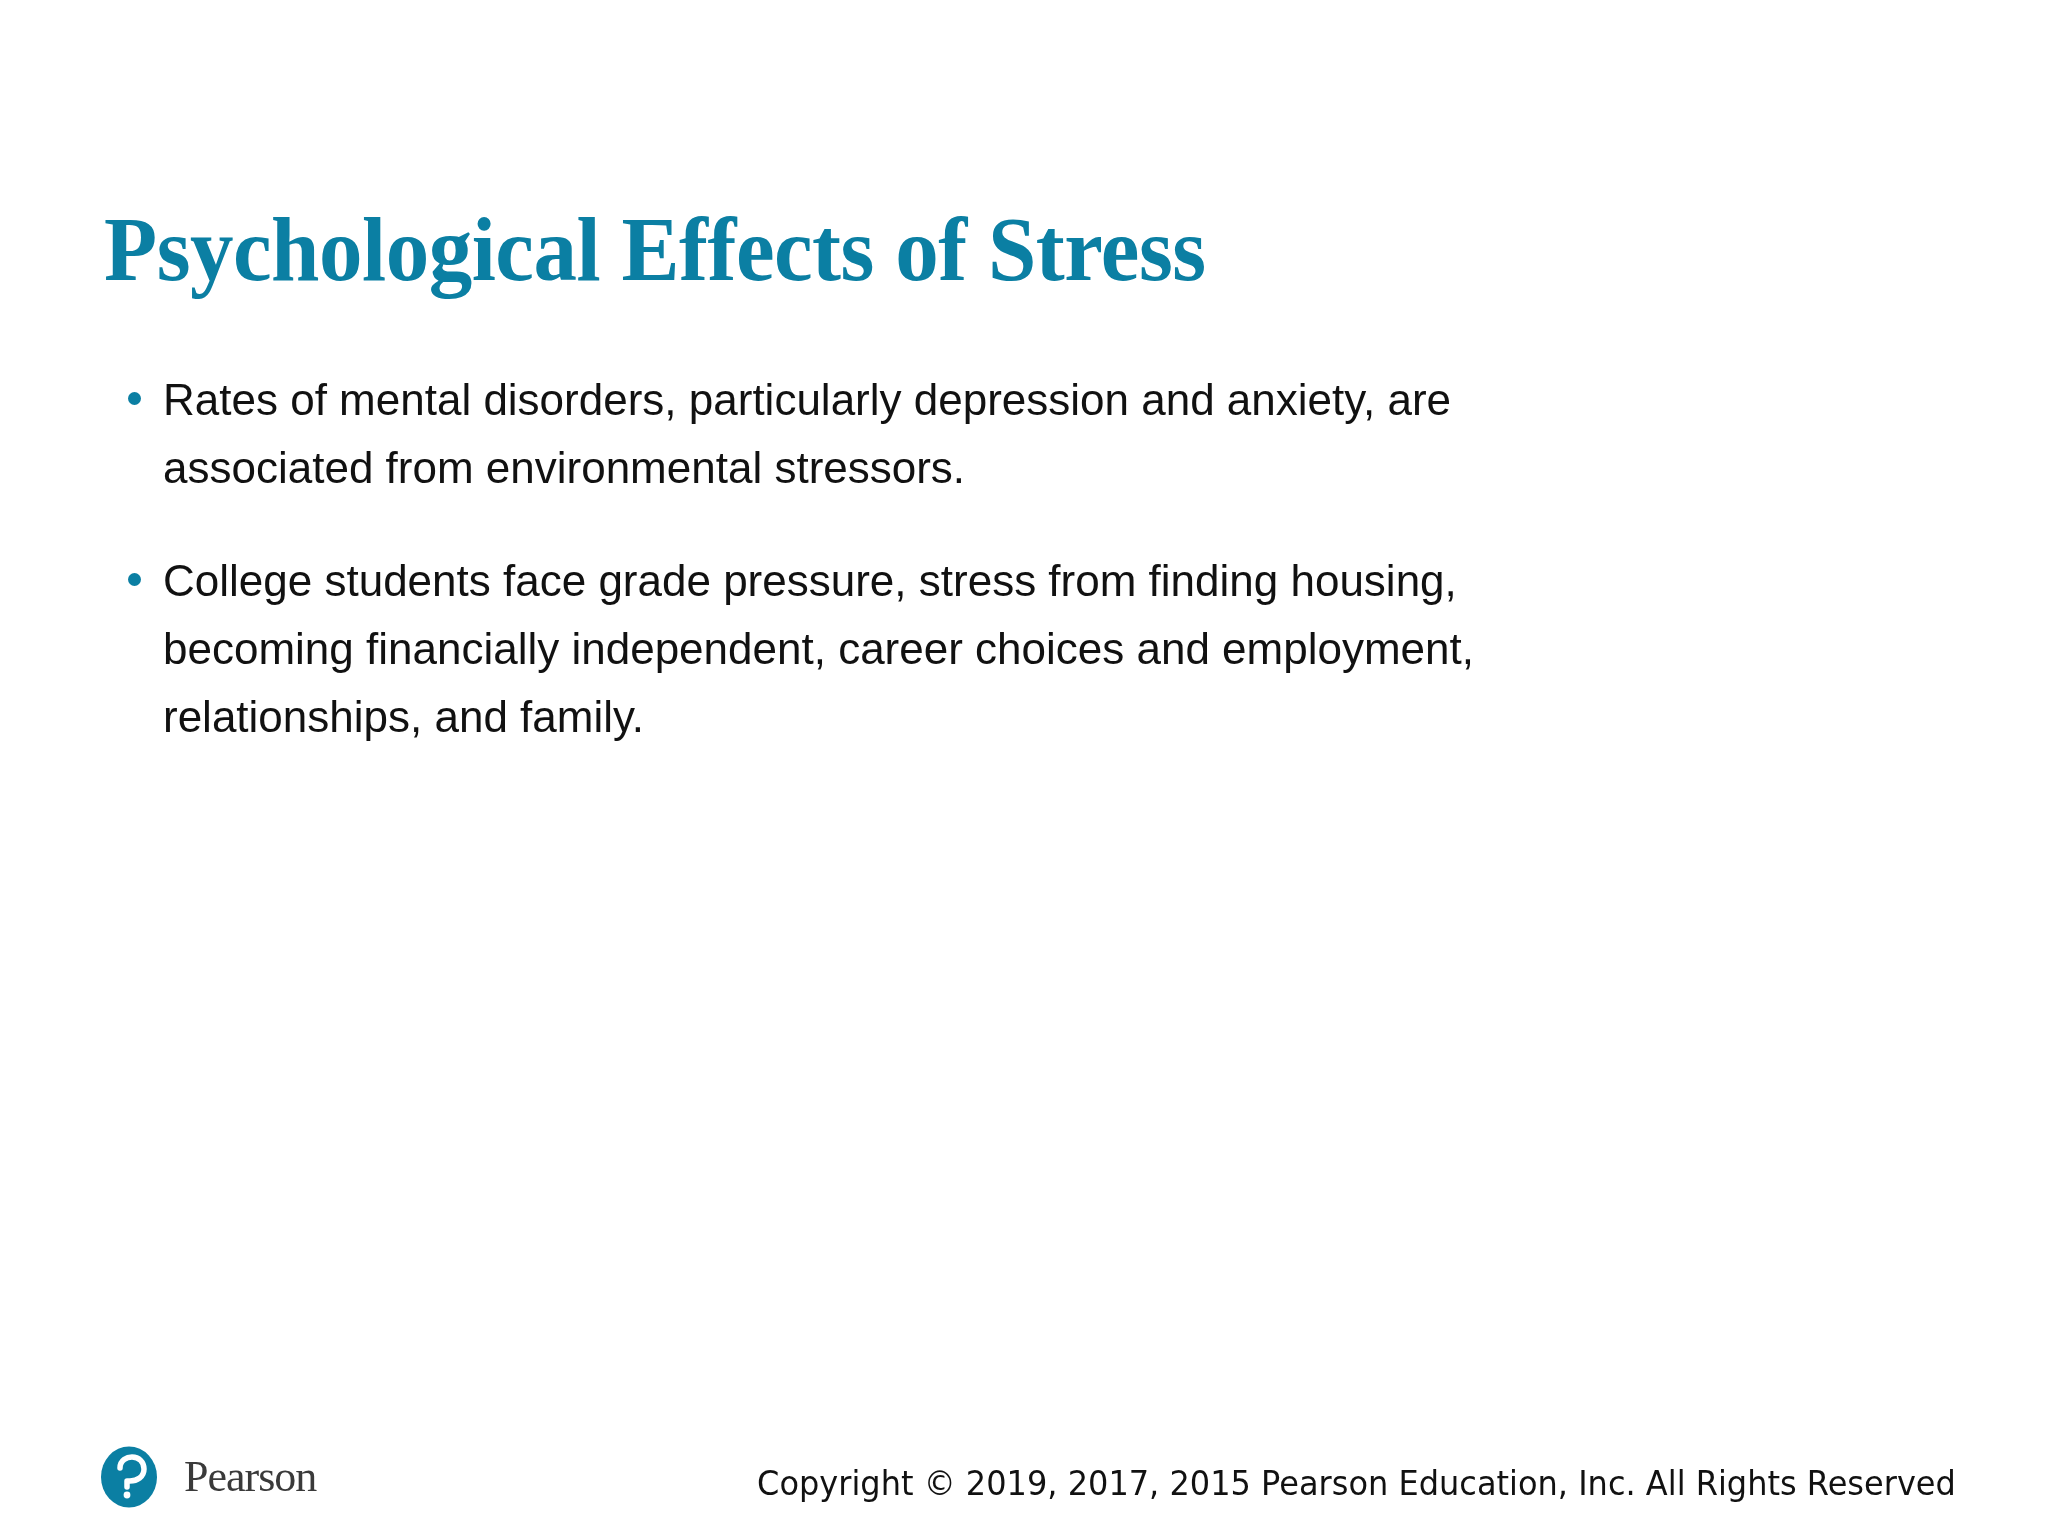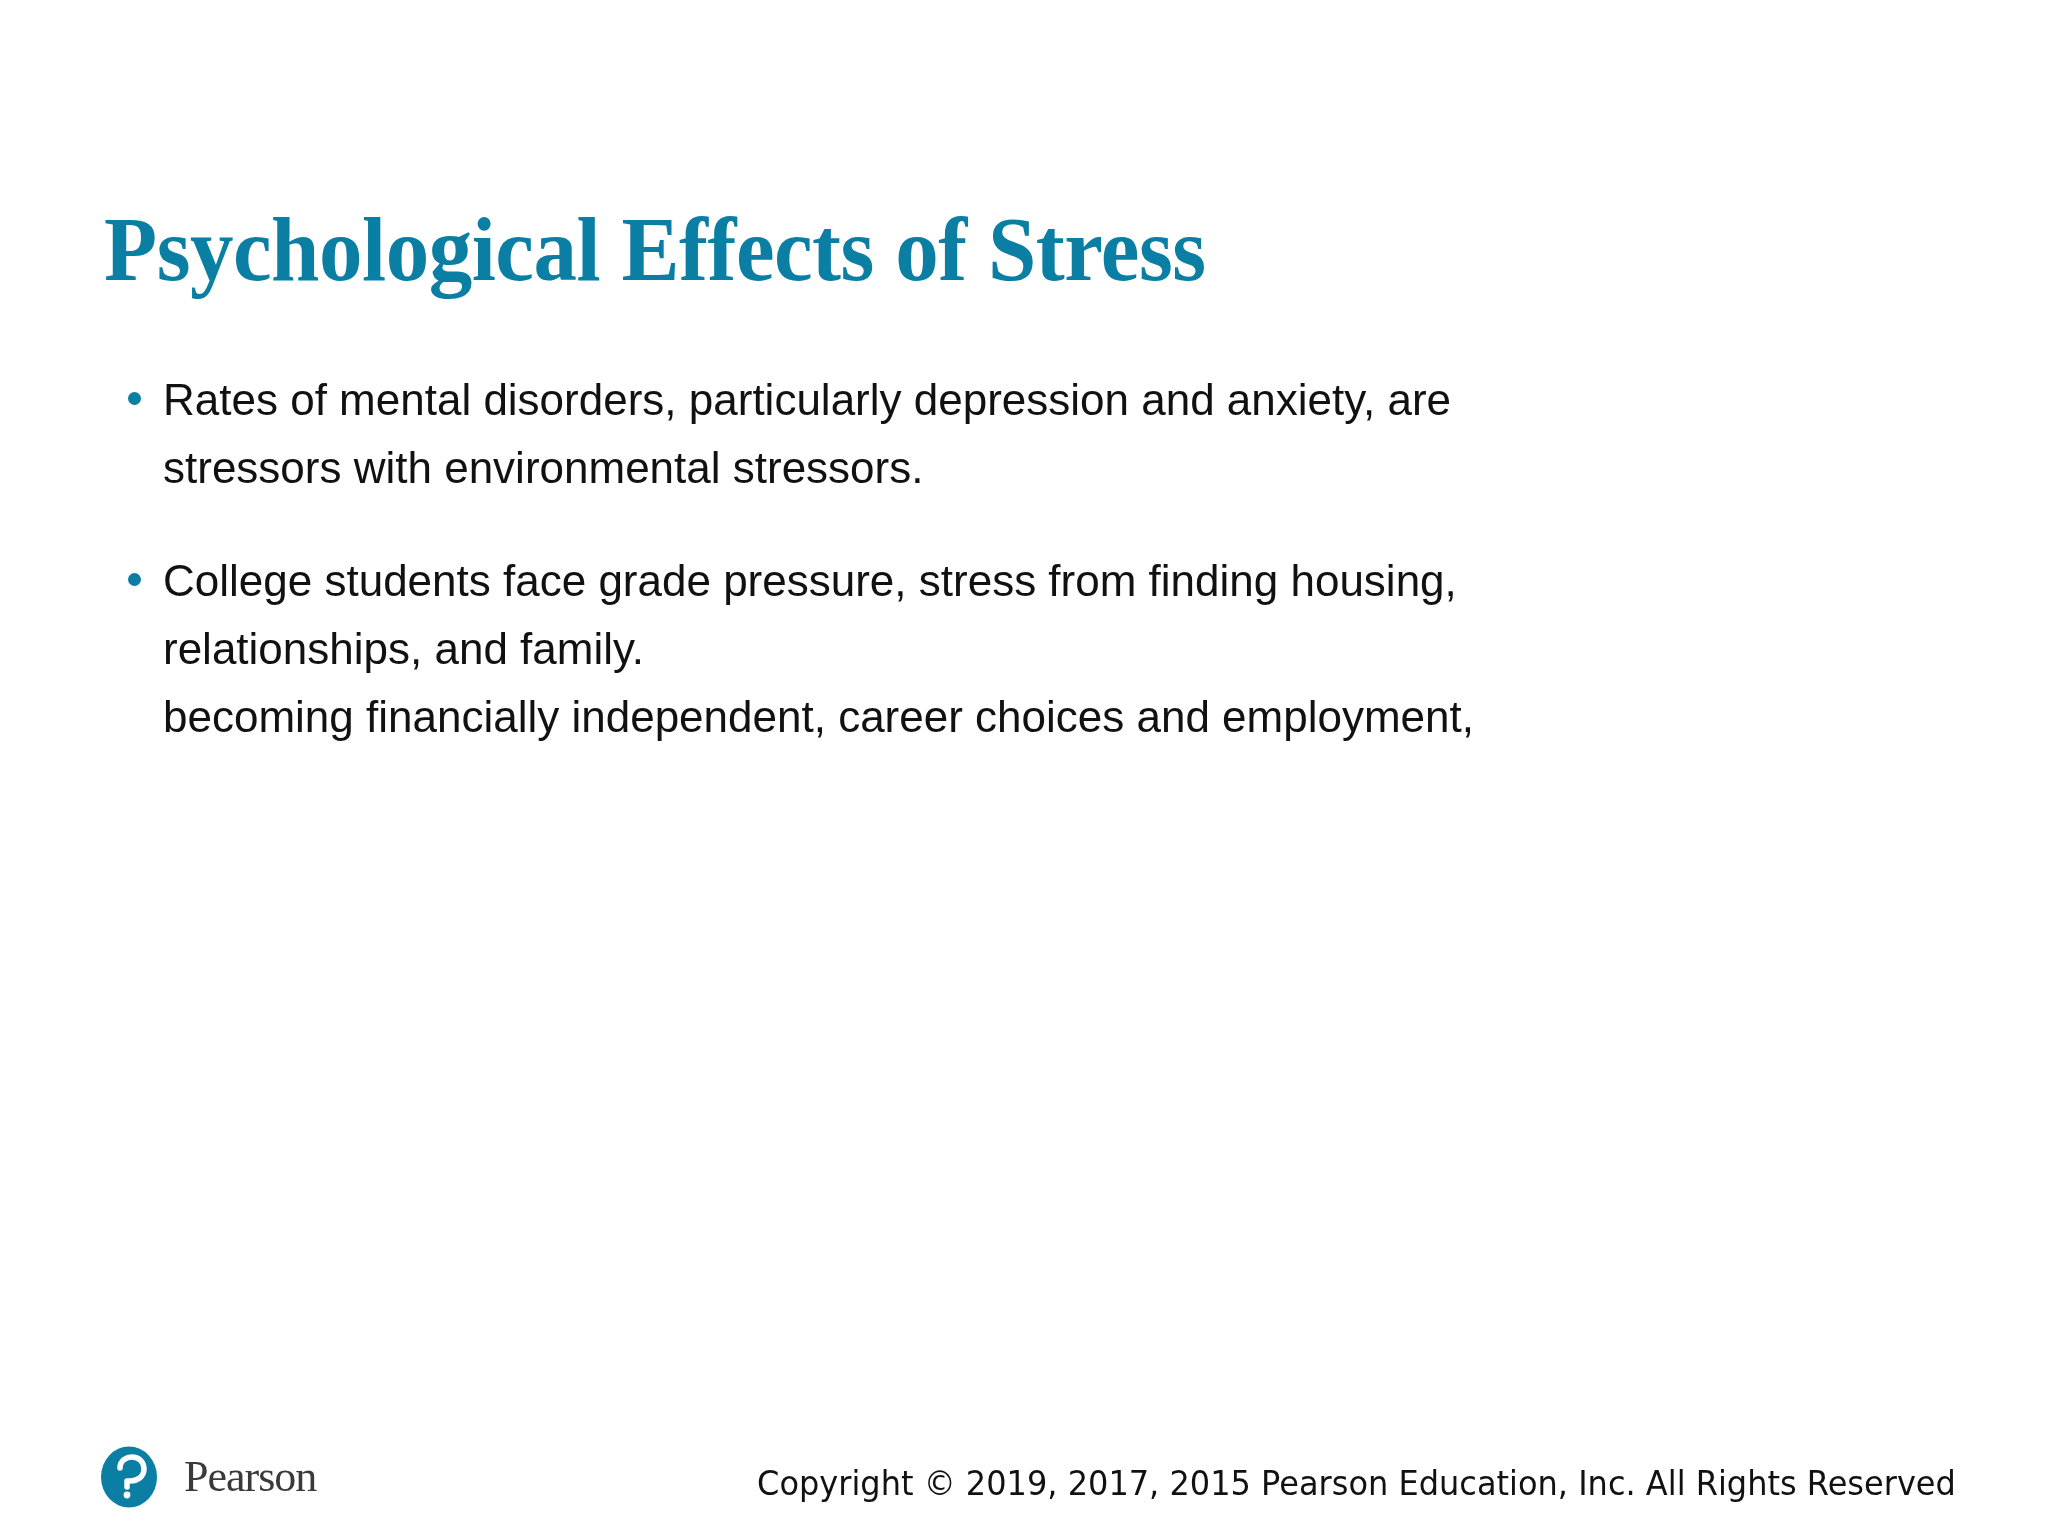--- a/index.html
+++ b/index.html
@@ -104,27 +104,27 @@
 <body>
 
 <div class="slide">
 
   <h1 class="title">Psychological Effects of Stress</h1>
 
   <ul class="bullets">
     <li class="bullet">
       <span class="bullet-dot"></span>
       <span class="line">Rates of mental disorders, particularly depression and anxiety, are</span>
-      <span class="line">stressors with environmental stressors.</span>
+      <span class="line">associated from environmental stressors.</span>
     </li>
     <li class="bullet">
       <span class="bullet-dot"></span>
       <span class="line">College students face grade pressure, stress from finding housing,</span>
+      <span class="line">becoming financially independent, career choices and employment,</span>
       <span class="line">relationships, and family.</span>
-      <span class="line">becoming financially independent, career choices and employment,</span>
     </li>
   </ul>
 
   <div class="footer-logo">
     <svg class="logo-mark" viewBox="0 0 58 62" xmlns="http://www.w3.org/2000/svg">
       <ellipse cx="29" cy="31" rx="28" ry="30.5" fill="#0b7fa3"></ellipse>
       <path d="M20 22 C20 14, 27 11, 32 11 C39 11, 44 16, 44 23 C44 31, 37 35, 30 35 L27 35 L27 41" fill="none" stroke="#ffffff" stroke-width="5.5" stroke-linecap="round" stroke-linejoin="round"></path>
       <circle cx="27" cy="49" r="3.4" fill="#ffffff"></circle>
     </svg>
     <span class="logo-word">Pearson</span>

